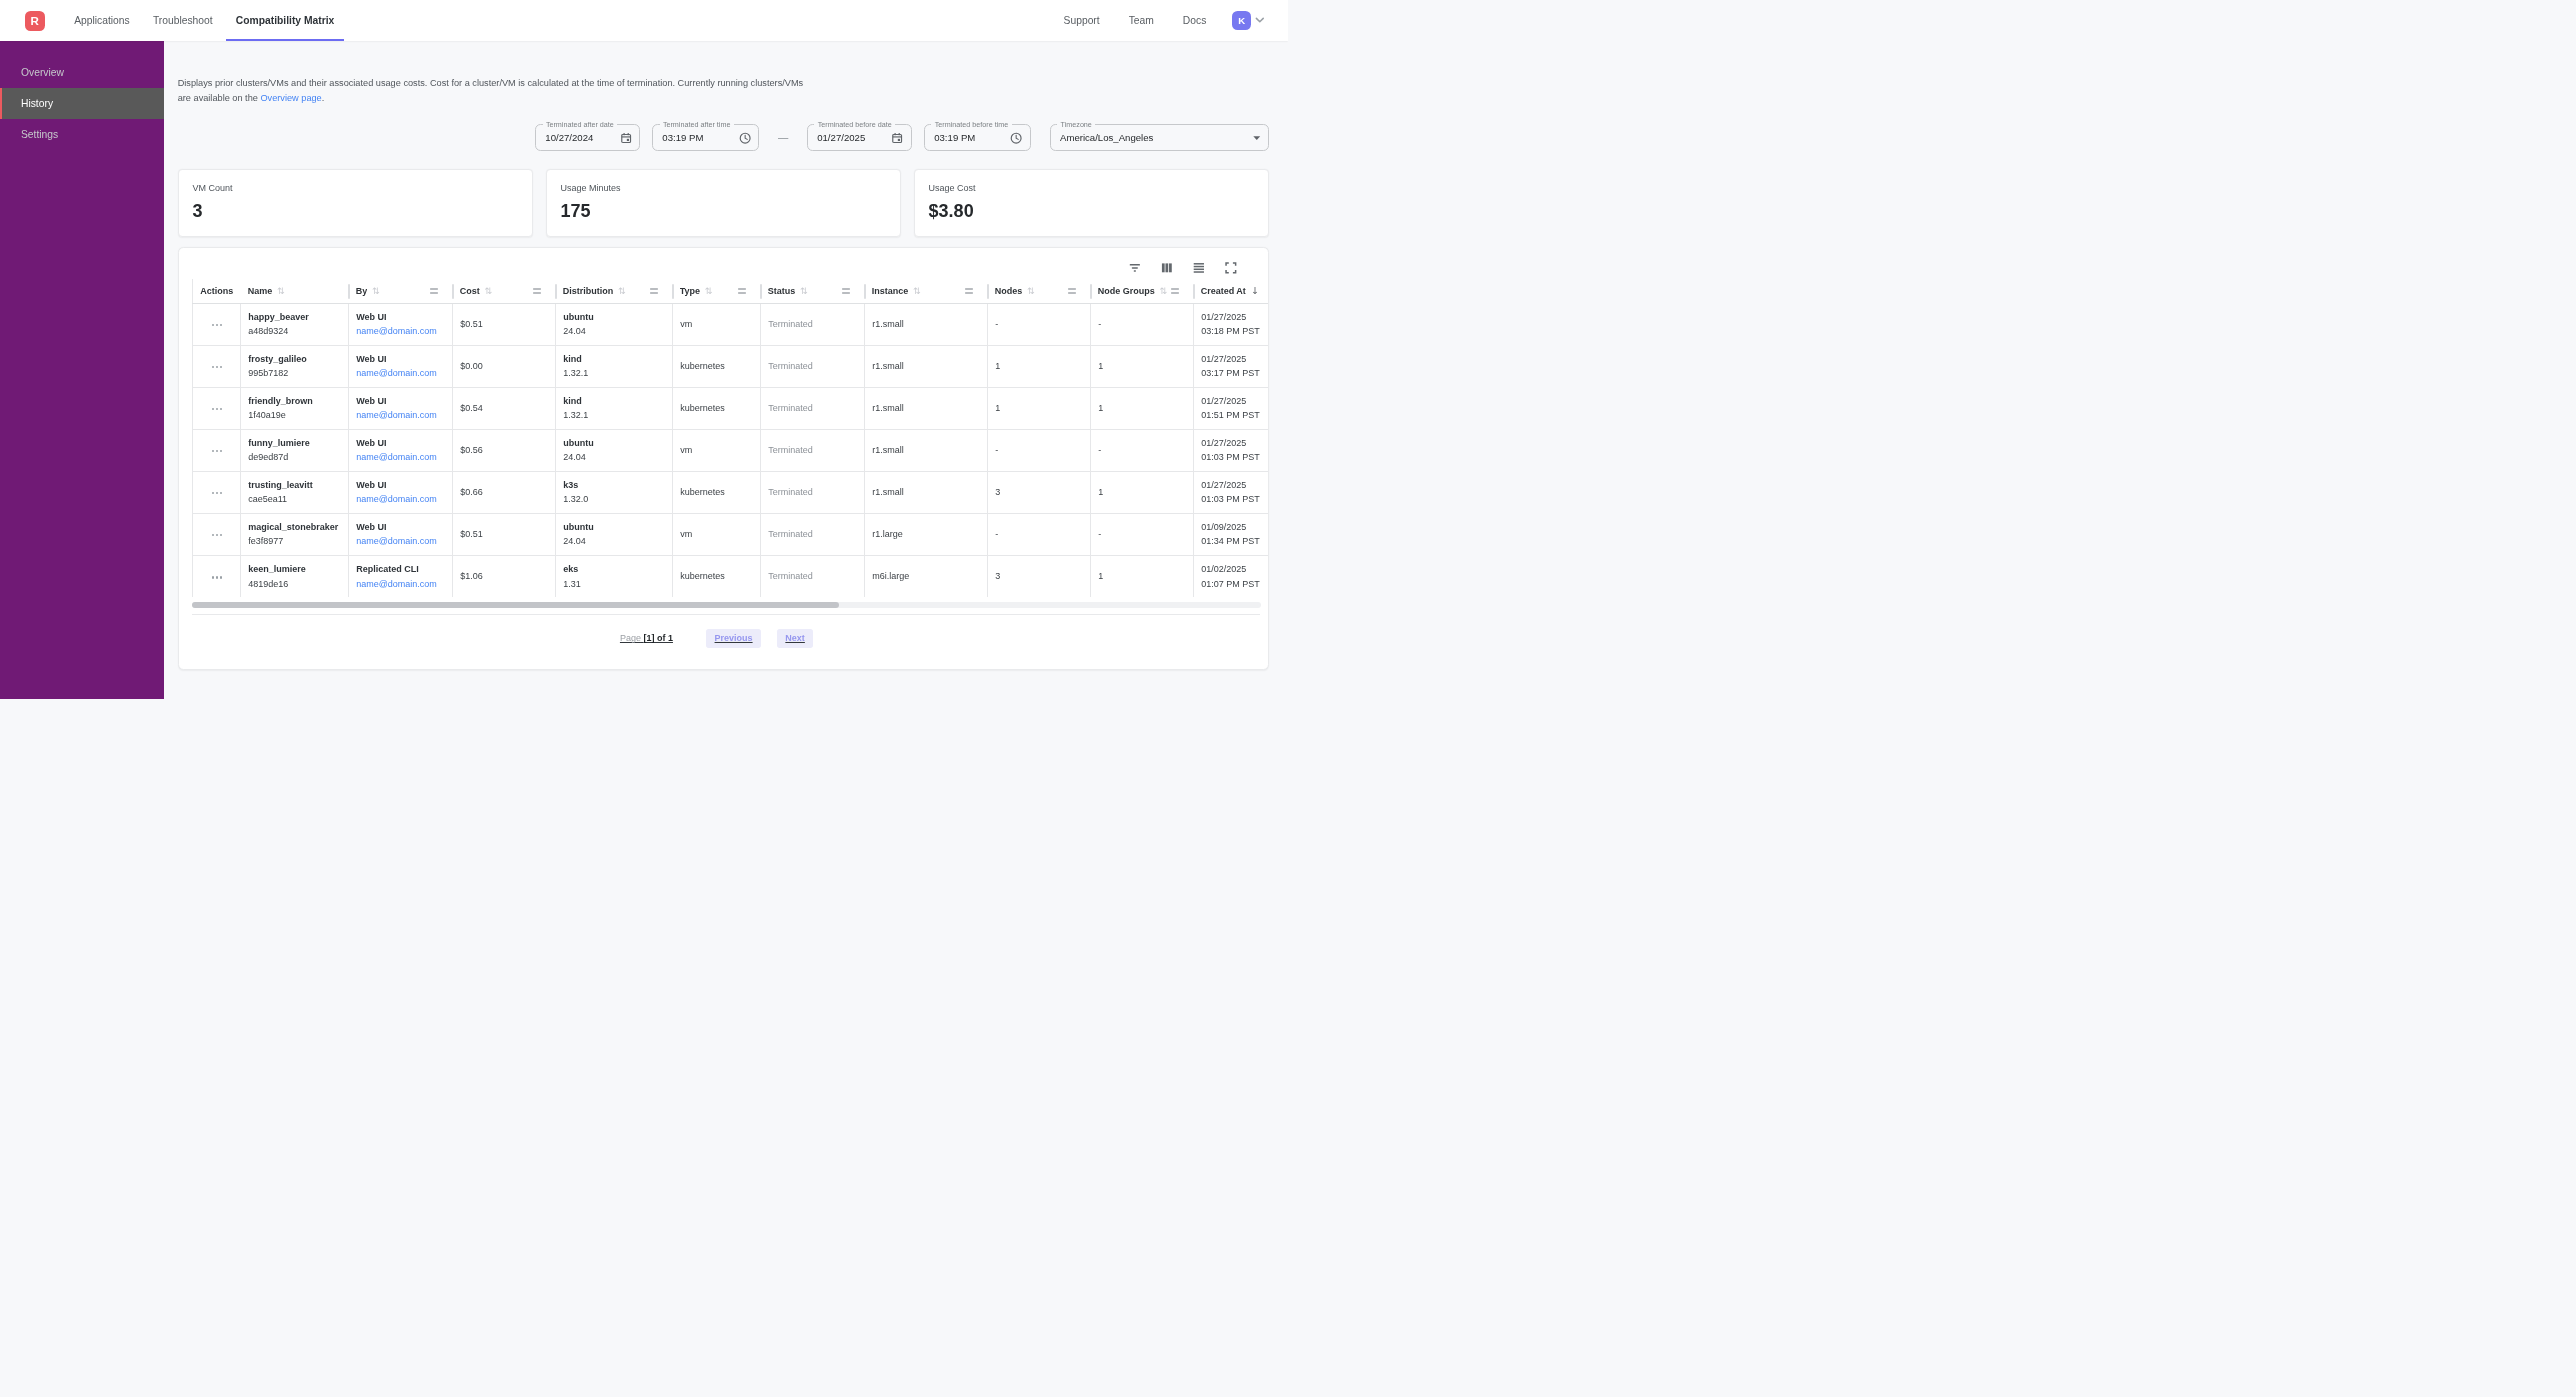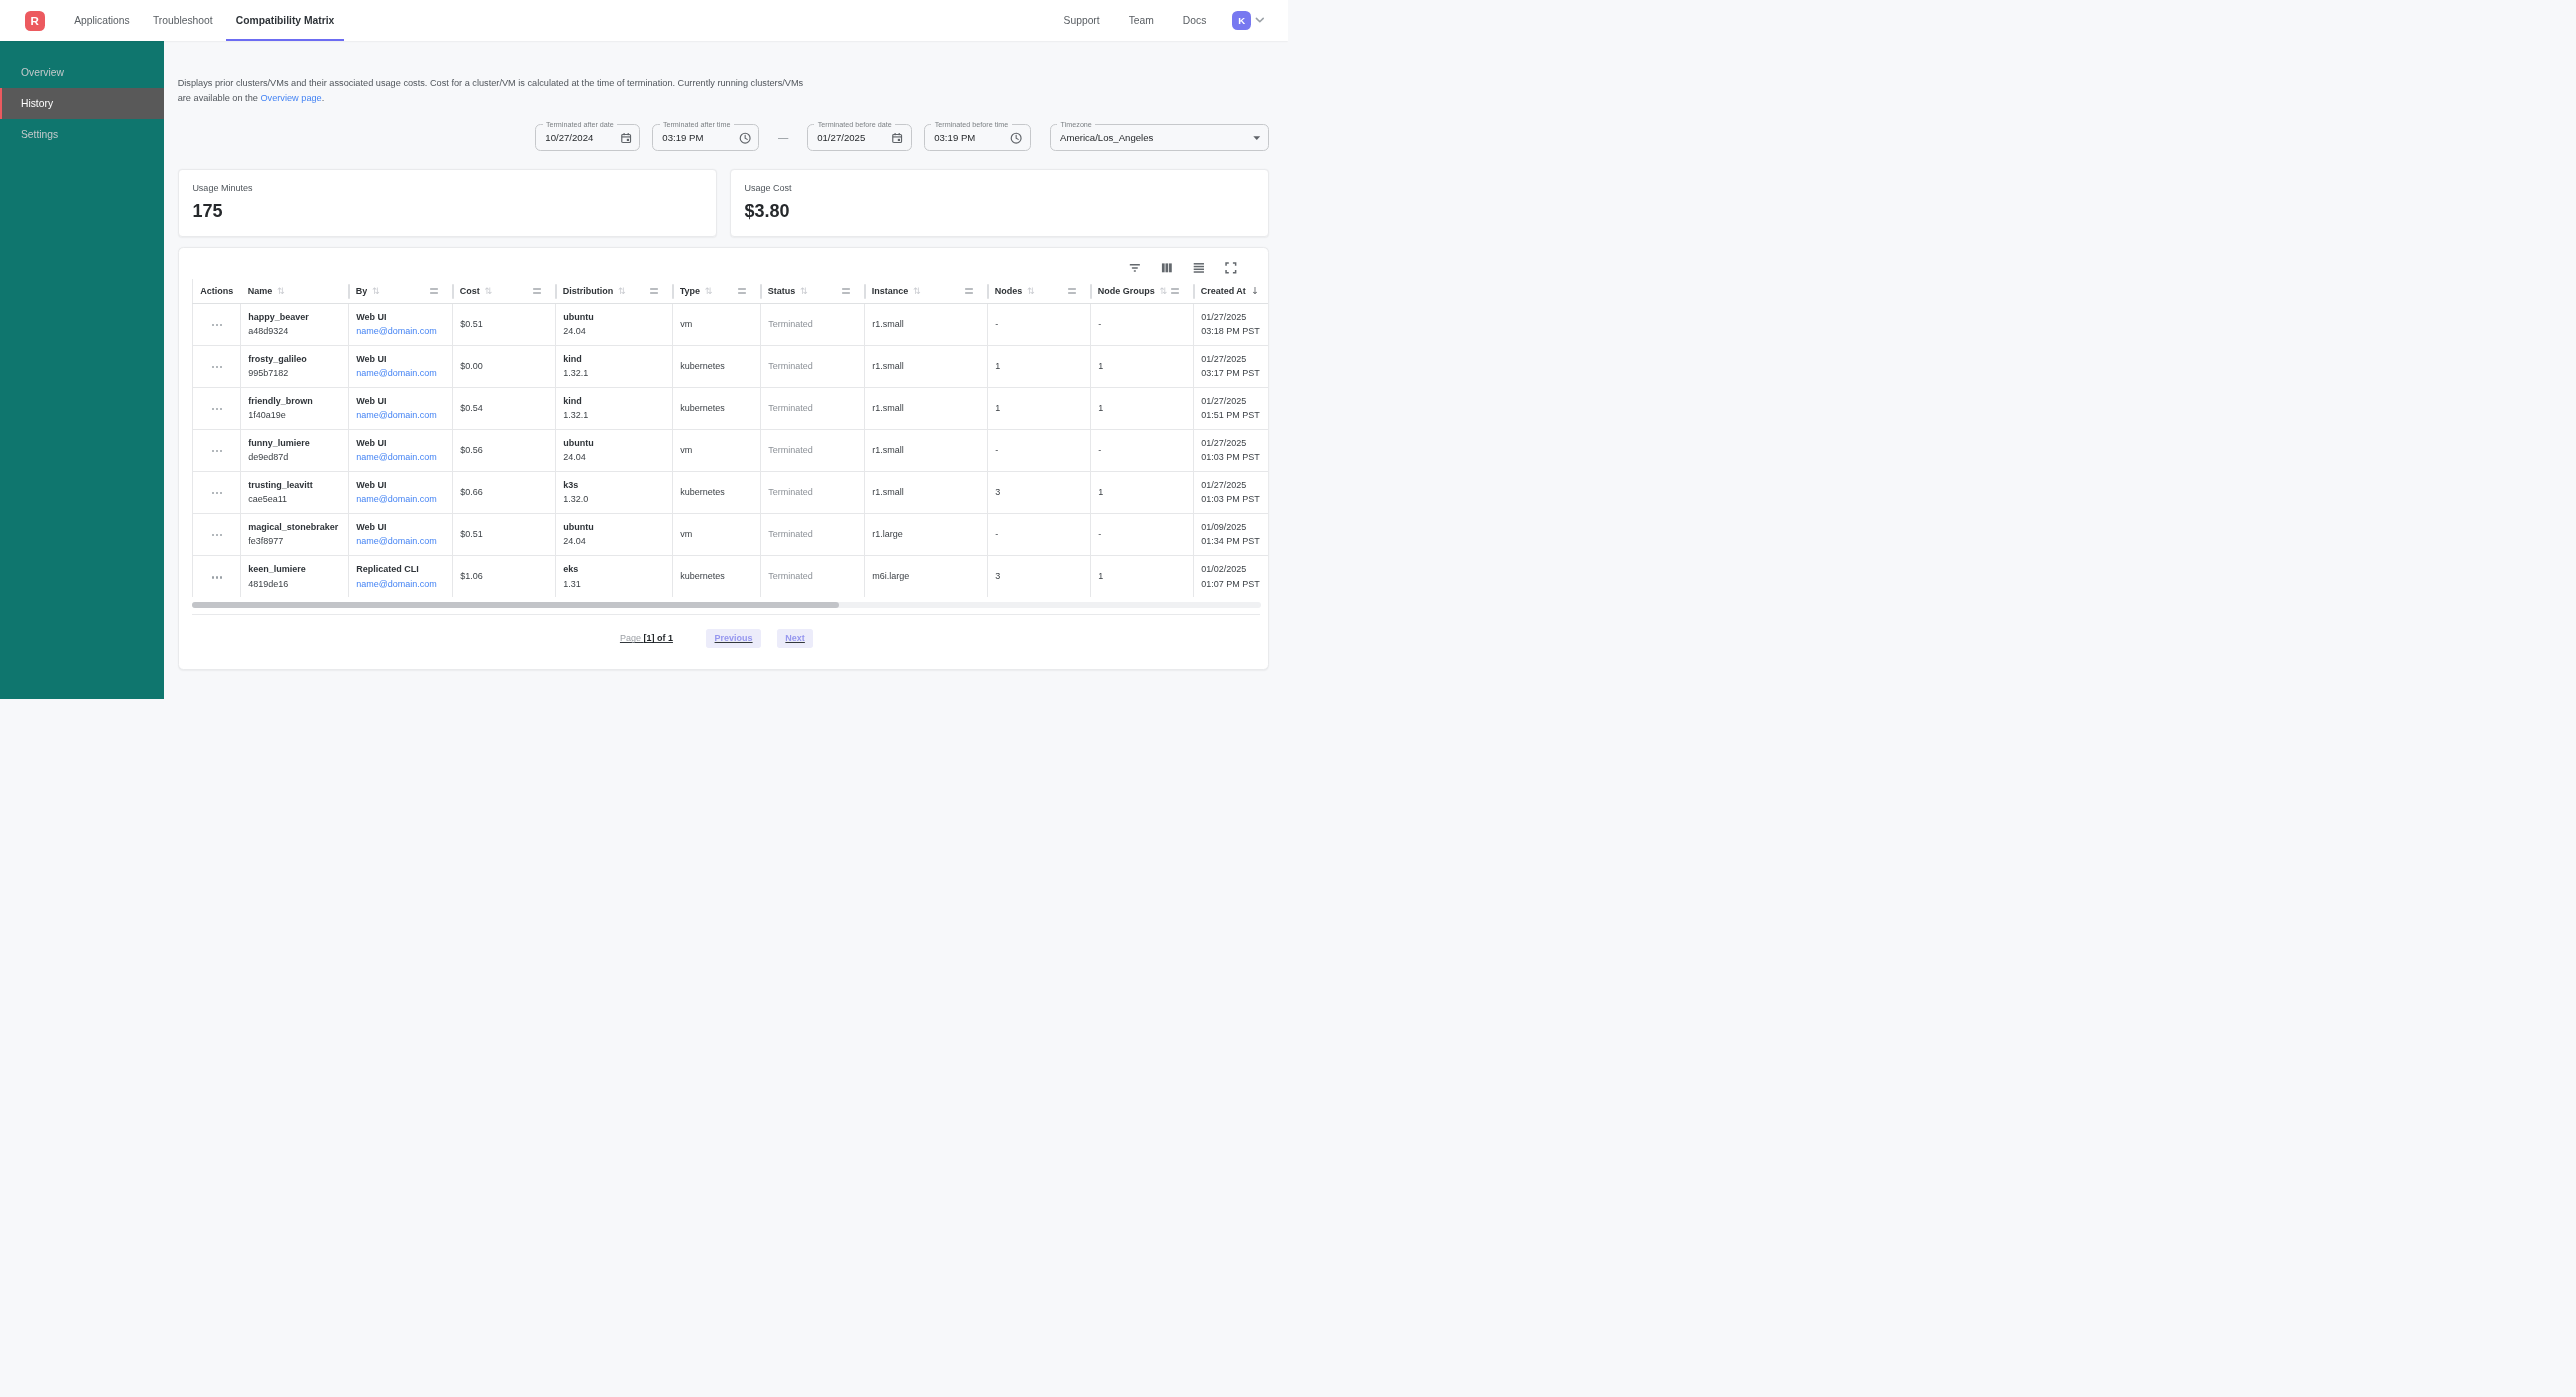--- a/index.html
+++ b/index.html
@@ -18,21 +18,21 @@
   .tab.active { color:#2e3338; font-weight:700; }
   .tab.active::after { content:""; position:absolute; left:2.1px; right:2.1px; bottom:0; height:2.1px; background:#6c6cf2; }
   .nav-right { margin-left:auto; display:flex; align-items:center; }
   .nav-link { font-size:10.3px; color:#585d62; margin-left:29px; cursor:pointer; }
   .avatar { width:19px; height:19px; margin-left:26px; border-radius:5.5px; background:#7778f0; color:#fff;
             font-size:9.6px; font-weight:700; display:flex; align-items:center; justify-content:center; cursor:pointer; }
   .chev { margin-left:4.1px; display:flex; align-items:center; cursor:pointer; }
 
   
   .app-body { display:flex; height:658px; }
-  .sidebar { width:164px; background:#0f766e; padding-top:16.4px; flex:none; }
+  .sidebar { width:164px; background:#701a75; padding-top:16.4px; flex:none; }
   .side-item { height:31px; display:flex; align-items:center; padding-left:19px; font-size:10.3px;
                color:#c6cacc; border-left:2.7px solid transparent; cursor:pointer; }
   .side-item.active { background:#595959; border-left-color:#ec5a5f; color:#ffffff; }
   .main { flex:1; padding:27px 19px 0 13.7px; overflow:hidden; }
 
   
   h1.page-title { font-size:14.4px; font-weight:700; color:#2b2f33; letter-spacing:0.1px; }
   .desc { margin-top:8.2px; max-width:639px; font-size:9.2px; line-height:1.63; color:#51565c; }
   .desc a { color:#4584f4; cursor:pointer; }
 
@@ -187,20 +187,24 @@
           <span class="ficon">
             <svg width="7.5" height="4.1" viewBox="0 0 11 6">
                 <path d="M0.5 0.5 L10.5 0.5 L5.5 5.8 Z" fill="#5f6368"></path>
               </svg>
           </span>
         </div>
       </div>
 
       <div class="stats">
         <div class="stat-card">
+          <div class="stat-label">VM Count</div>
+          <div class="stat-value">3</div>
+        </div>
+        <div class="stat-card">
           <div class="stat-label">Usage Minutes</div>
           <div class="stat-value">175</div>
         </div>
         <div class="stat-card">
           <div class="stat-label">Usage Cost</div>
           <div class="stat-value">$3.80</div>
         </div>
       </div>
 
       <section class="table-card">

